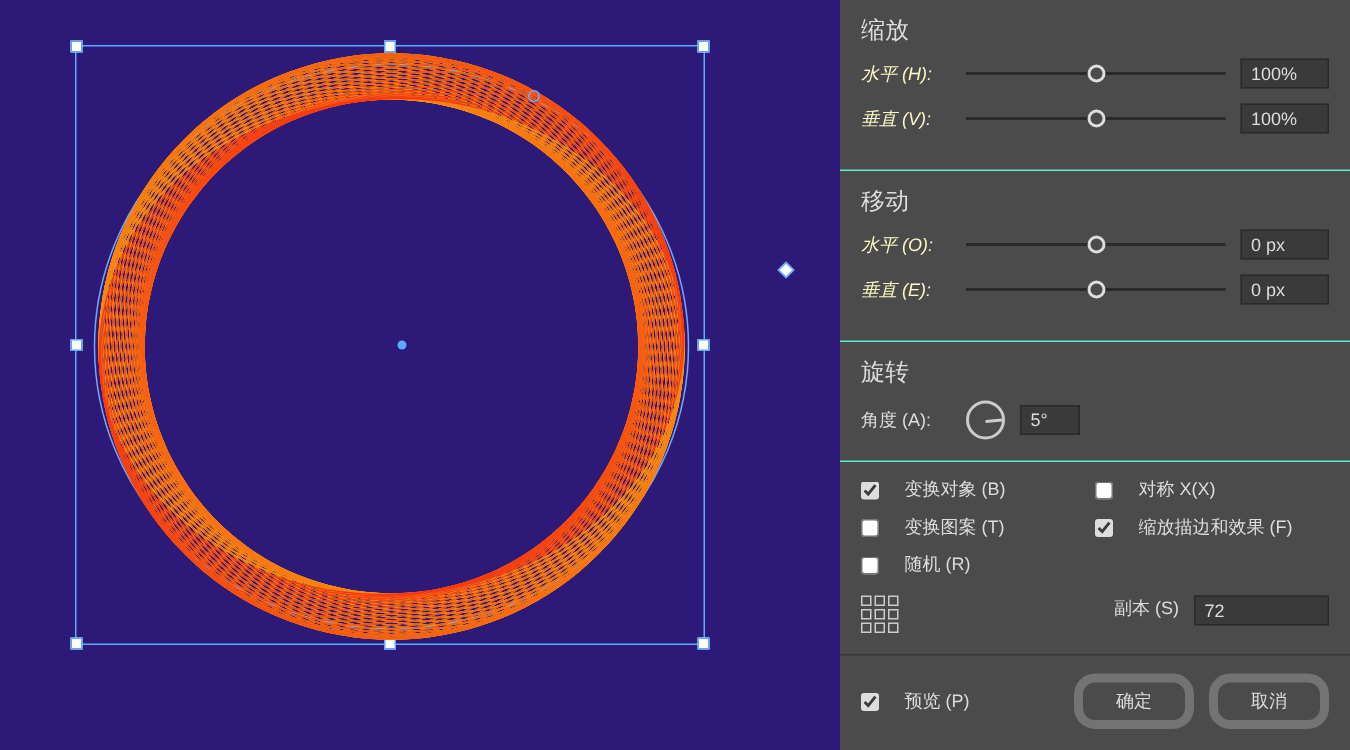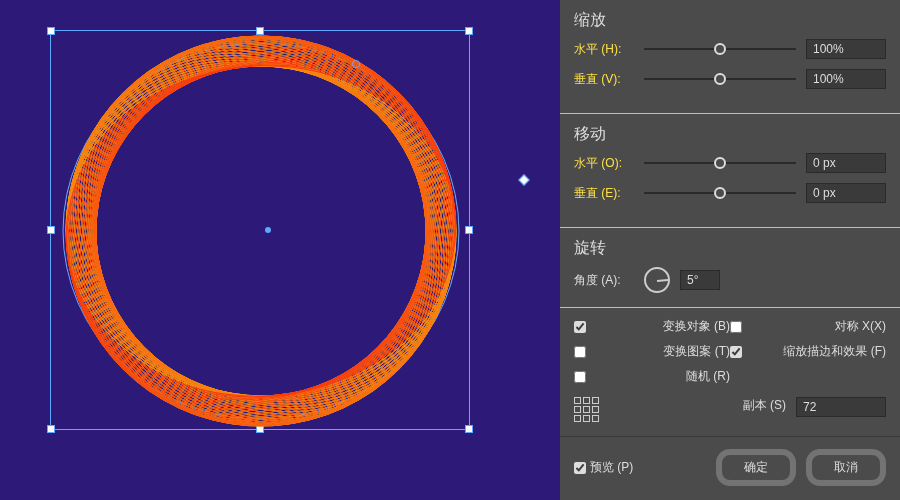--- a/index.html
+++ b/index.html
@@ -68,21 +68,22 @@
     margin-bottom: 8px;
     font-size: 16px;
   }
   .row {
     display: flex;
     align-items: center;
     margin-bottom: 10px;
   }
   .row .label {
     width: 60px;
-    color: #fde047;
+    color: #fef9c3;
+    font-style: italic;
   }
   .slider {
     flex: 1;
     margin: 0 10px;
     display: flex;
     align-items: center;
     position: relative;
   }
   .slider-track {
     flex: 1;
@@ -94,21 +95,21 @@
     position: absolute;
     left: 50%;
     top: 50%;
     width: 12px; height: 12px;
     border: 2px solid #ddd;
     border-radius: 50%;
     background: #4b4b4b;
     transform: translate(-50%, -50%);
   }
   .val-input {
-    width: 80px;
+    width: 59px;
     background: #3a3a3a;
     border: 1px solid #2a2a2a;
     color: #ddd;
     padding: 2px 6px;
     font-size: 12px;
   }
   .angle-row {
     display: flex;
     align-items: center;
   }
@@ -137,22 +138,21 @@
     font-size: 12px;
   }
   .options-grid {
     display: grid;
     grid-template-columns: 1fr 1fr;
     row-gap: 8px;
   }
   .chk {
     display: flex;
     align-items: center;
-    gap: 4px;
-    justify-content: space-between;
+    gap: 17px;
   }
   .chk input {
     width: 12px; height: 12px;
     accent-color: #ddd;
   }
   .copies-row {
     display: flex;
     align-items: flex-start;
     margin-top: 12px;
     gap: 10px;

